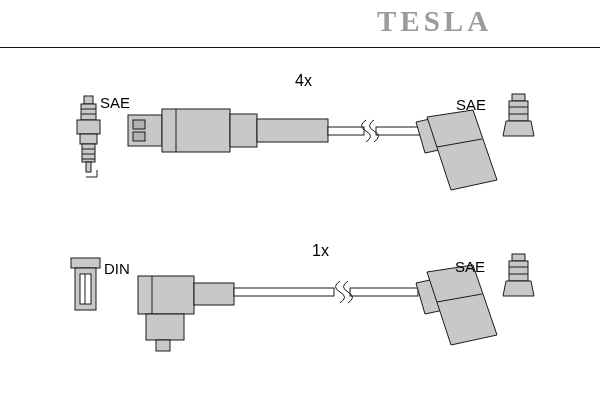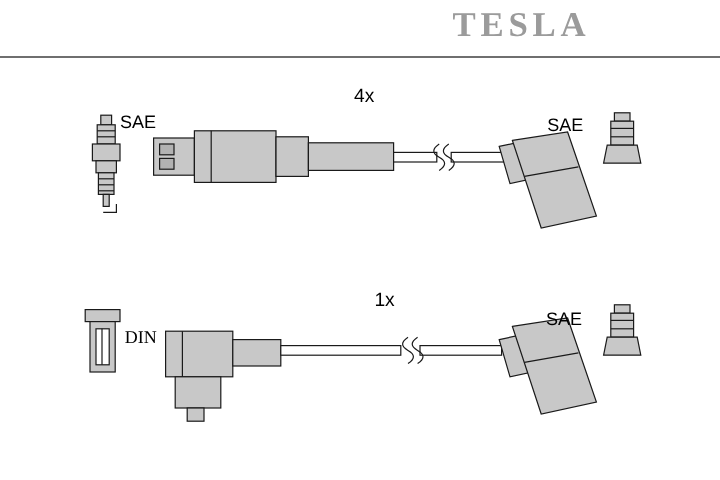--- a/index.html
+++ b/index.html
@@ -32,21 +32,21 @@
   .qty-label {
     position: absolute; font-size: 16px; color: #000;
   }
   .conn-label {
     position: absolute; font-size: 15px; color: #000;
   }
   #qty-1 { left: 295px; top: 72px; }
   #qty-2 { left: 312px; top: 242px; }
   #sae-r1-left  { left: 100px; top: 94px; }
   #sae-r1-right { left: 456px; top: 96px; }
-  #din-r2-left  { left: 104px; top: 274px; font-family: Liberation Serif, serif; }
+  #din-r2-left  { left: 104px; top: 260px; }
   #sae-r2-right { left: 455px; top: 258px; }
   svg.drawing { position: absolute; left: 0; top: 0; }
 </style>
 </head>
 <body>
 
 <div class="page">
 
   <div class="header">
     <div class="brand">TESLA</div>

